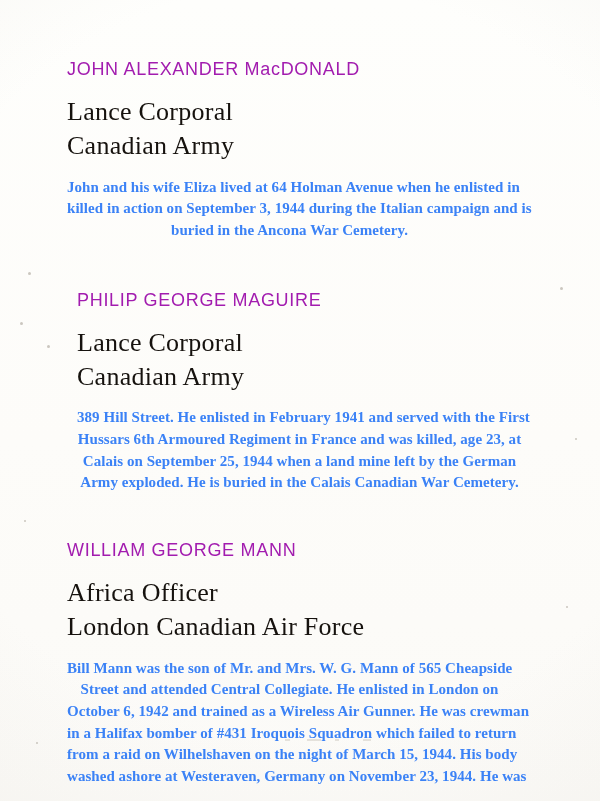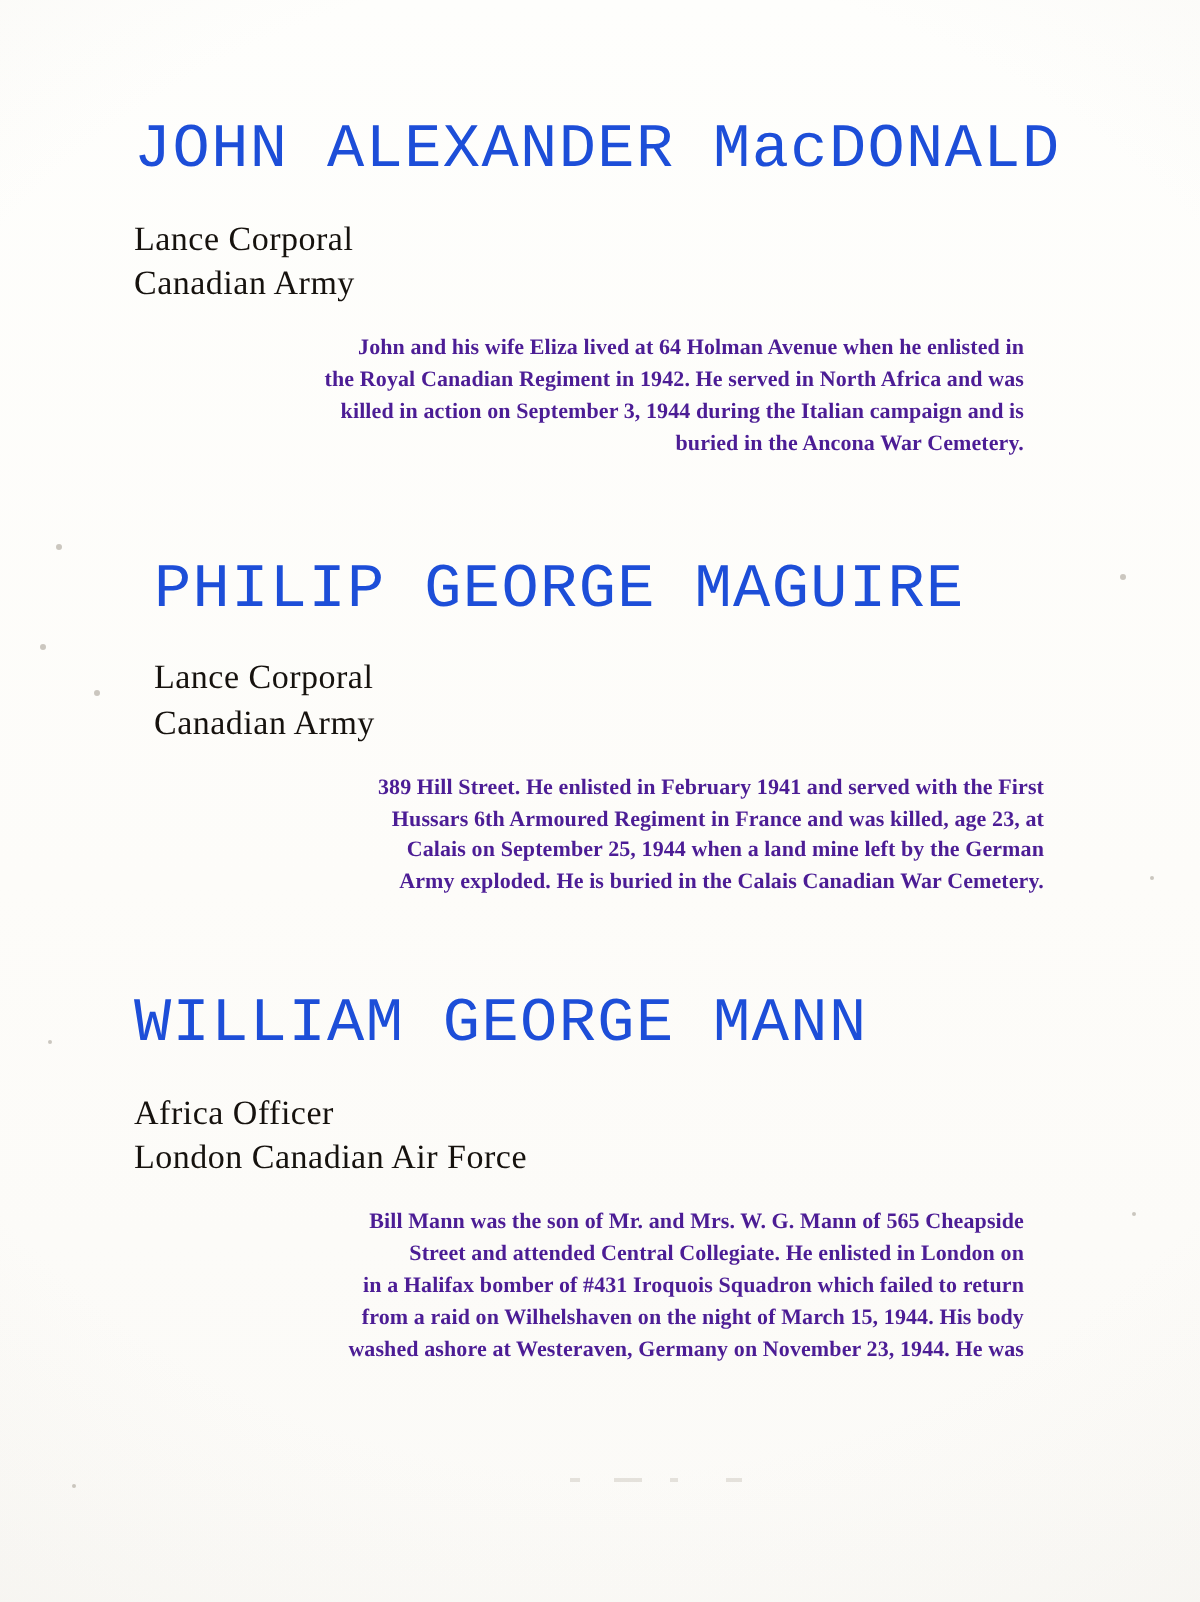--- a/index.html
+++ b/index.html
@@ -33,49 +33,49 @@
     width: 470px;
   }
   .entry {
     margin: 0;
   }
   .entry-1 { padding-top: 60px; }
   .entry-2 { padding-top: 49px; margin-left: 10px; }
   .entry-3 { padding-top: 47px; }
 
   .name {
-    font-family: Liberation Mono, monospace;
-    font-size: 31px;
+    font-family: Liberation Sans, sans-serif;
+    font-size: 18px;
     line-height: 1.06;
     letter-spacing: 0.7px;
     font-weight: 400;
-    color: #1d4ed8;
+    color: #a21caf;
     margin: 0 0 16px 0;
     white-space: nowrap;
   }
   .rank-block {
     margin: 0 0 14px 0;
   }
   .rank-line {
     font-family: "Liberation Serif", "DejaVu Serif", serif;
-    font-size: 17px;
+    font-size: 26px;
     line-height: 1.30;
     letter-spacing: 0.25px;
     color: #16120e;
   }
   .bio {
     font-family: "Liberation Serif", "DejaVu Serif", serif;
-    font-size: 11px;
+    font-size: 15px;
     line-height: 1.445;
     letter-spacing: 0.05px;
-    color: #4c1d95;
+    color: #3b82f6;
     font-weight: 700;
     margin: 0;
     width: 445px;
-    text-align: right;
+    text-align: center;
   }
   .bio .bline { display: block; white-space: nowrap; }
 
   
   .speck {
     position: absolute;
     background: #b9b4ab;
     border-radius: 50%;
     pointer-events: none;
     opacity: 0.75;
@@ -108,21 +108,20 @@
   <div id="content">
 
     <div class="entry entry-1">
       <div class="name">JOHN ALEXANDER MacDONALD</div>
       <div class="rank-block">
         <div class="rank-line">Lance Corporal</div>
         <div class="rank-line">Canadian Army</div>
       </div>
       <div class="bio">
         <span class="bline">John and his wife Eliza lived at 64 Holman Avenue when he enlisted in</span>
-        <span class="bline">the Royal Canadian Regiment in 1942. He served in North Africa and was</span>
         <span class="bline">killed in action on September 3, 1944 during the Italian campaign and is</span>
         <span class="bline">buried in the Ancona War Cemetery.</span>
       </div>
     </div>
 
     <div class="entry entry-2">
       <div class="name">PHILIP GEORGE MAGUIRE</div>
       <div class="rank-block">
         <div class="rank-line">Lance Corporal</div>
         <div class="rank-line">Canadian Army</div>
@@ -137,20 +136,21 @@
 
     <div class="entry entry-3">
       <div class="name">WILLIAM GEORGE MANN</div>
       <div class="rank-block">
         <div class="rank-line">Africa Officer</div>
         <div class="rank-line">London Canadian Air Force</div>
       </div>
       <div class="bio">
         <span class="bline">Bill Mann was the son of Mr. and Mrs. W. G. Mann of 565 Cheapside</span>
         <span class="bline">Street and attended Central Collegiate. He enlisted in London on</span>
+        <span class="bline">October 6, 1942 and trained as a Wireless Air Gunner. He was crewman</span>
         <span class="bline">in a Halifax bomber of #431 Iroquois Squadron which failed to return</span>
         <span class="bline">from a raid on Wilhelshaven on the night of March 15, 1944. His body</span>
         <span class="bline">washed ashore at Westeraven, Germany on November 23, 1944. He was</span>
 
       </div>
     </div>
 
   </div>
 
   <div id="speck-layer">

